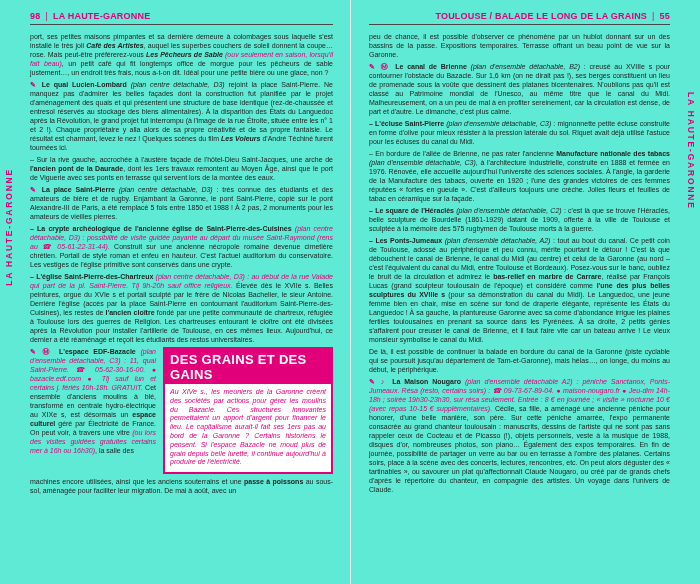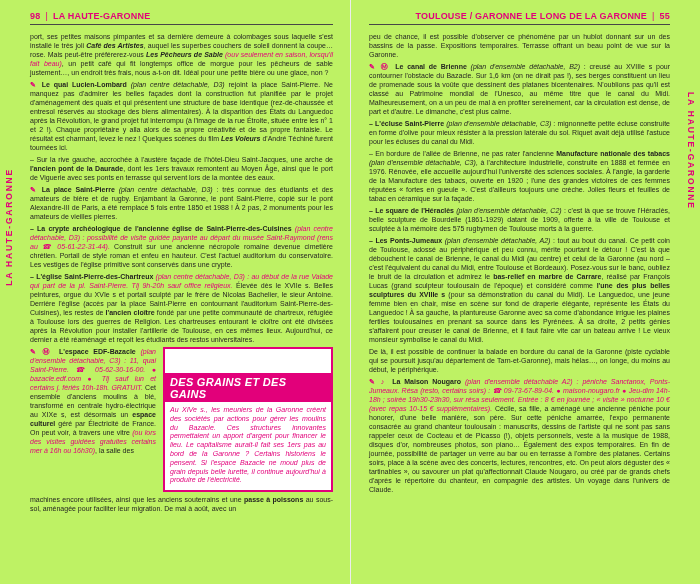--- a/index.html
+++ b/index.html
@@ -1,36 +1,36 @@
 <!DOCTYPE html>
 <html lang="fr"><head>
 <meta charset="utf-8">
 <style>
   html,body{margin:0;padding:0;background:#ffffff;}
-  .book{position:relative;width:700px;height:584px;background:#bef264;display:flex;overflow:hidden;font-family:"Liberation Sans",sans-serif;}
+  .book{position:relative;width:700px;height:584px;background:#5eead4;display:flex;overflow:hidden;font-family:"Liberation Sans",sans-serif;}
   .page{width:350px;height:584px;box-sizing:border-box;padding-top:11px;position:relative;overflow:hidden;}
   .page-left{padding-left:30px;padding-right:17px;}
   .page-right{padding-left:18px;padding-right:30px;border-left:1px solid #ececec;}
   .header{display:flex;align-items:baseline;gap:5px;font-weight:bold;font-size:9px;color:#e2007a;letter-spacing:.2px;white-space:nowrap;}
   .header.right{justify-content:flex-end;}
   .header .sep{font-weight:normal;}
   .rule{border-bottom:1px solid #474747;margin:3px 0 7px 0;}
   .body{font-size:7px;line-height:9px;color:#1f1f1f;text-align:justify;}
   .body .para{margin:0;}
   .body .para + .para{margin-top:3px;}
   .b{font-weight:bold;}
   .i{font-style:italic;}
   .bi{font-weight:bold;font-style:italic;}
   .pi{color:#e2007a;font-style:italic;}
   .mk{color:#e2007a;font-weight:bold;letter-spacing:1px;font-style:normal;}
   .split{display:flex;gap:7px;margin-top:3px;}
   .narrow{width:126px;flex:none;font-size:7px;line-height:9px;color:#1f1f1f;text-align:justify;}
   .narrow .para{margin:0;}
   .infobox{flex:1;border:2px solid #e2007a;align-self:flex-start;background:#fff;}
-  .infobox-title{background:#e2007a;color:#ffffff;font-weight:bold;font-style:italic;font-size:11px;padding:3px 5px 2px;letter-spacing:.3px;margin-top:24px;}
+  .infobox-title{background:#e2007a;color:#ffffff;font-weight:bold;font-size:13px;padding:3px 5px 2px;letter-spacing:.3px;}
   .infobox-body{padding:4px 5px 5px;font-size:7px;line-height:8.8px;color:#e2007a;font-style:italic;text-align:justify;}
   .infobox-body .para{margin:0;}
   .bottom{margin-top:3px;}
   .side-tab{position:absolute;color:#e2007a;font-weight:bold;font-size:8.5px;letter-spacing:1.8px;writing-mode:vertical-rl;white-space:nowrap;}
   .side-tab.left{left:4px;top:168px;transform:rotate(180deg);}
   .side-tab.right{right:4px;top:92px;}
 </style>
 </head>
 <body>
 
@@ -62,21 +62,21 @@
           </div>
       </div>
     </div>
     <div class="body bottom">
         <p class="para"><span>machines encore utilisées, ainsi que les anciens souterrains et une </span><span class="b">passe à poissons</span><span> au sous-sol, aménagée pour faciliter leur migration. De mai à août, avec un</span></p>
       </div>
   </div>
 
   <div class="page page-right">
     <div class="header right">
-      <span>TOULOUSE / GARONNE LE LONG DE LA GARONNE</span>
+      <span>TOULOUSE / BALADE LE LONG DE LA GRAINS</span>
       <span class="sep">|</span>
       <span>55</span>
     </div>
     <div class="rule"></div>
     <div class="body">
         <p class="para"><span>peu de chance, il est possible d'observer ce phénomène par un hublot donnant sur un des bassins de la passe. Expositions temporaires. Terrasse offrant un beau point de vue sur la Garonne.</span></p>
         <p class="para"><span class="mk">✎ Ⓜ </span><span class="b">Le canal de Brienne </span><span class="i">(plan d'ensemble détachable, B2)</span><span> : creusé au XVIIIe s pour contourner l'obstacle du Bazacle. Sur 1,6 km (on ne dirait pas !), ses berges constituent un lieu de promenade sous la voûte que dessinent des platanes bicentenaires. N'oublions pas qu'il est classé au Patrimoine mondial de l'Unesco, au même titre que le canal du Midi. Malheureusement, on a un peu de mal à en profiter sereinement, car la circulation est dense, de part et d'autre. Le dimanche, c'est plus calme.</span></p>
         <p class="para"><span class="b">– L'écluse Saint-Pierre </span><span class="i">(plan d'ensemble détachable, C3)</span><span> : mignonnette petite écluse construite en forme d'olive pour mieux résister à la pression latérale du sol. Riquet avait déjà utilisé l'astuce pour les écluses du canal du Midi.</span></p>
         <p class="para"><span>– En bordure de l'allée de Brienne, ne pas rater l'ancienne </span><span class="b">Manufacture nationale des tabacs </span><span class="i">(plan d'ensemble détachable, C3)</span><span>, à l'architecture industrielle, construite en 1888 et fermée en 1976. Rénovée, elle accueille aujourd'hui l'université des sciences sociales. À l'angle, la garderie de la Manufacture des tabacs, ouverte en 1920 ; l'une des grandes victoires de ces femmes réputées « fortes en gueule ». C'est d'ailleurs toujours une crèche. Jolies fleurs et feuilles de tabac en céramique sur la façade.</span></p>
         <p class="para"><span class="b">– Le square de l'Héraclès </span><span class="i">(plan d'ensemble détachable, C2)</span><span> : c'est là que se trouve l'Héraclès, belle sculpture de Bourdelle (1861-1929) datant de 1909, offerte à la ville de Toulouse et sculptée à la mémoire des 575 rugbymen de Toulouse morts à la guerre.</span></p>

